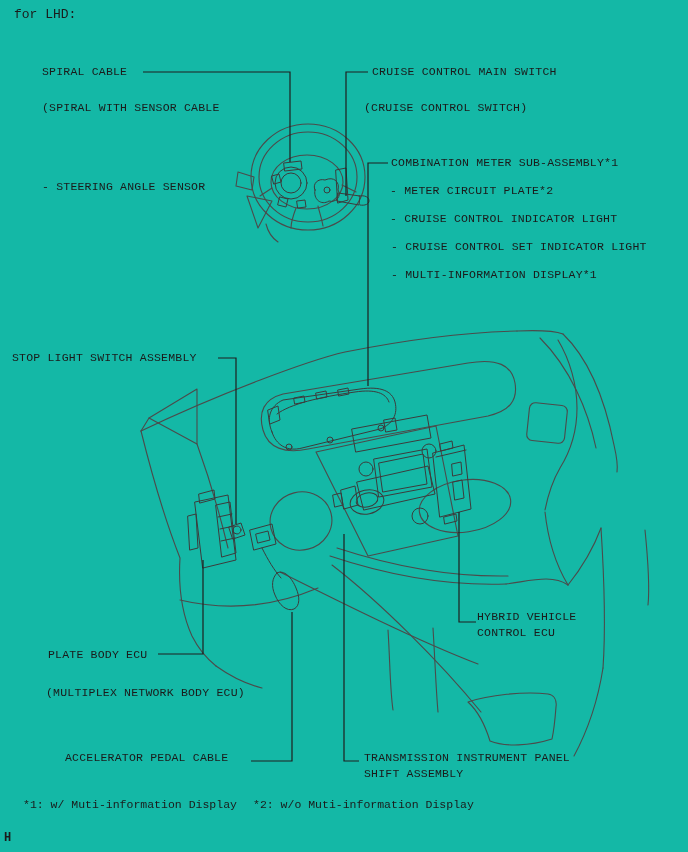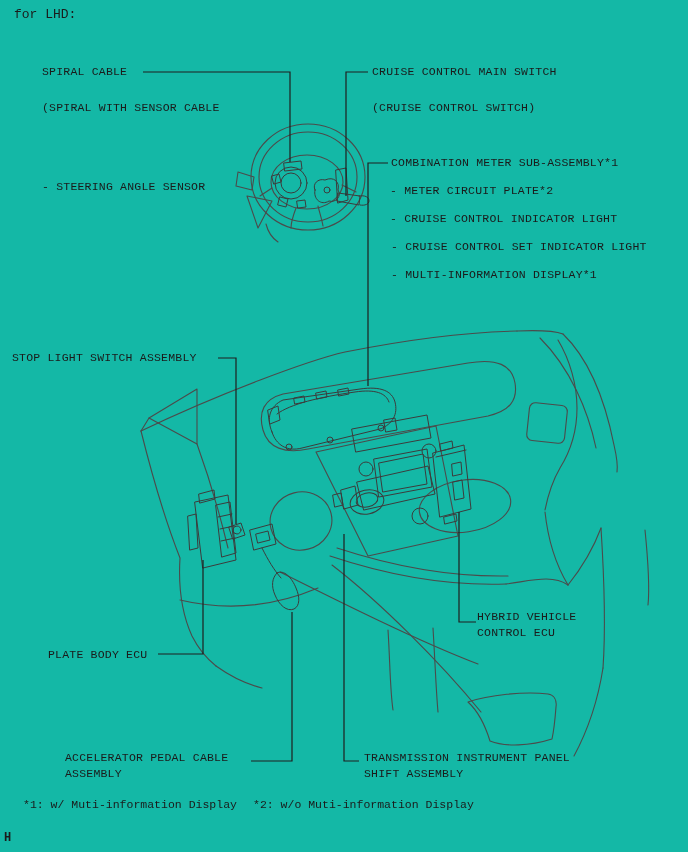--- a/index.html
+++ b/index.html
@@ -172,35 +172,35 @@
 
   <div id="variant-note">for LHD:</div>
 
   <div class="lbl" style="left:42px;top:64px">SPIRAL CABLE</div>
   <div class="lbl" style="left:42px;top:100px">
     <span>(SPIRAL WITH SENSOR CABLE</span>
   </div>
   <div class="lbl" style="left:42px;top:179px">- STEERING ANGLE SENSOR</div>
 
   <div class="lbl" style="left:372px;top:64px">CRUISE CONTROL MAIN SWITCH</div>
-  <div class="lbl" style="left:372px;top:100px">(CRUISE CONTROL SWITCH)</div>
+  <div class="lbl" style="left:364px;top:100px">(CRUISE CONTROL SWITCH)</div>
 
   <div class="lbl" style="left:391px;top:155px">COMBINATION METER SUB-ASSEMBLY*1</div>
   <div class="lbl" style="left:390px;top:183px">- METER CIRCUIT PLATE*2</div>
   <div class="lbl" style="left:390px;top:211px">- CRUISE CONTROL INDICATOR LIGHT</div>
   <div class="lbl" style="left:391px;top:239px">- CRUISE CONTROL SET INDICATOR LIGHT</div>
   <div class="lbl" style="left:391px;top:267px">- MULTI-INFORMATION DISPLAY*1</div>
 
   <div class="lbl" style="left:12px;top:350px">STOP LIGHT SWITCH ASSEMBLY</div>
 
   <div class="lbl" style="left:48px;top:647px">PLATE BODY ECU</div>
+  <div class="lbl" style="left:46px;top:685px">(MULTIPLEX NETWORK BODY ECU)</div>
 
   <div class="lbl" style="left:65px;top:750px">
     <span>ACCELERATOR PEDAL CABLE</span>
-    <span>ASSEMBLY</span>
   </div>
 
   <div class="lbl" style="left:364px;top:750px">
     <span>TRANSMISSION INSTRUMENT PANEL</span>
     <span>SHIFT ASSEMBLY</span>
   </div>
 
   <div class="lbl" style="left:477px;top:609px">
     <span>HYBRID VEHICLE</span>
     <span>CONTROL ECU</span>

